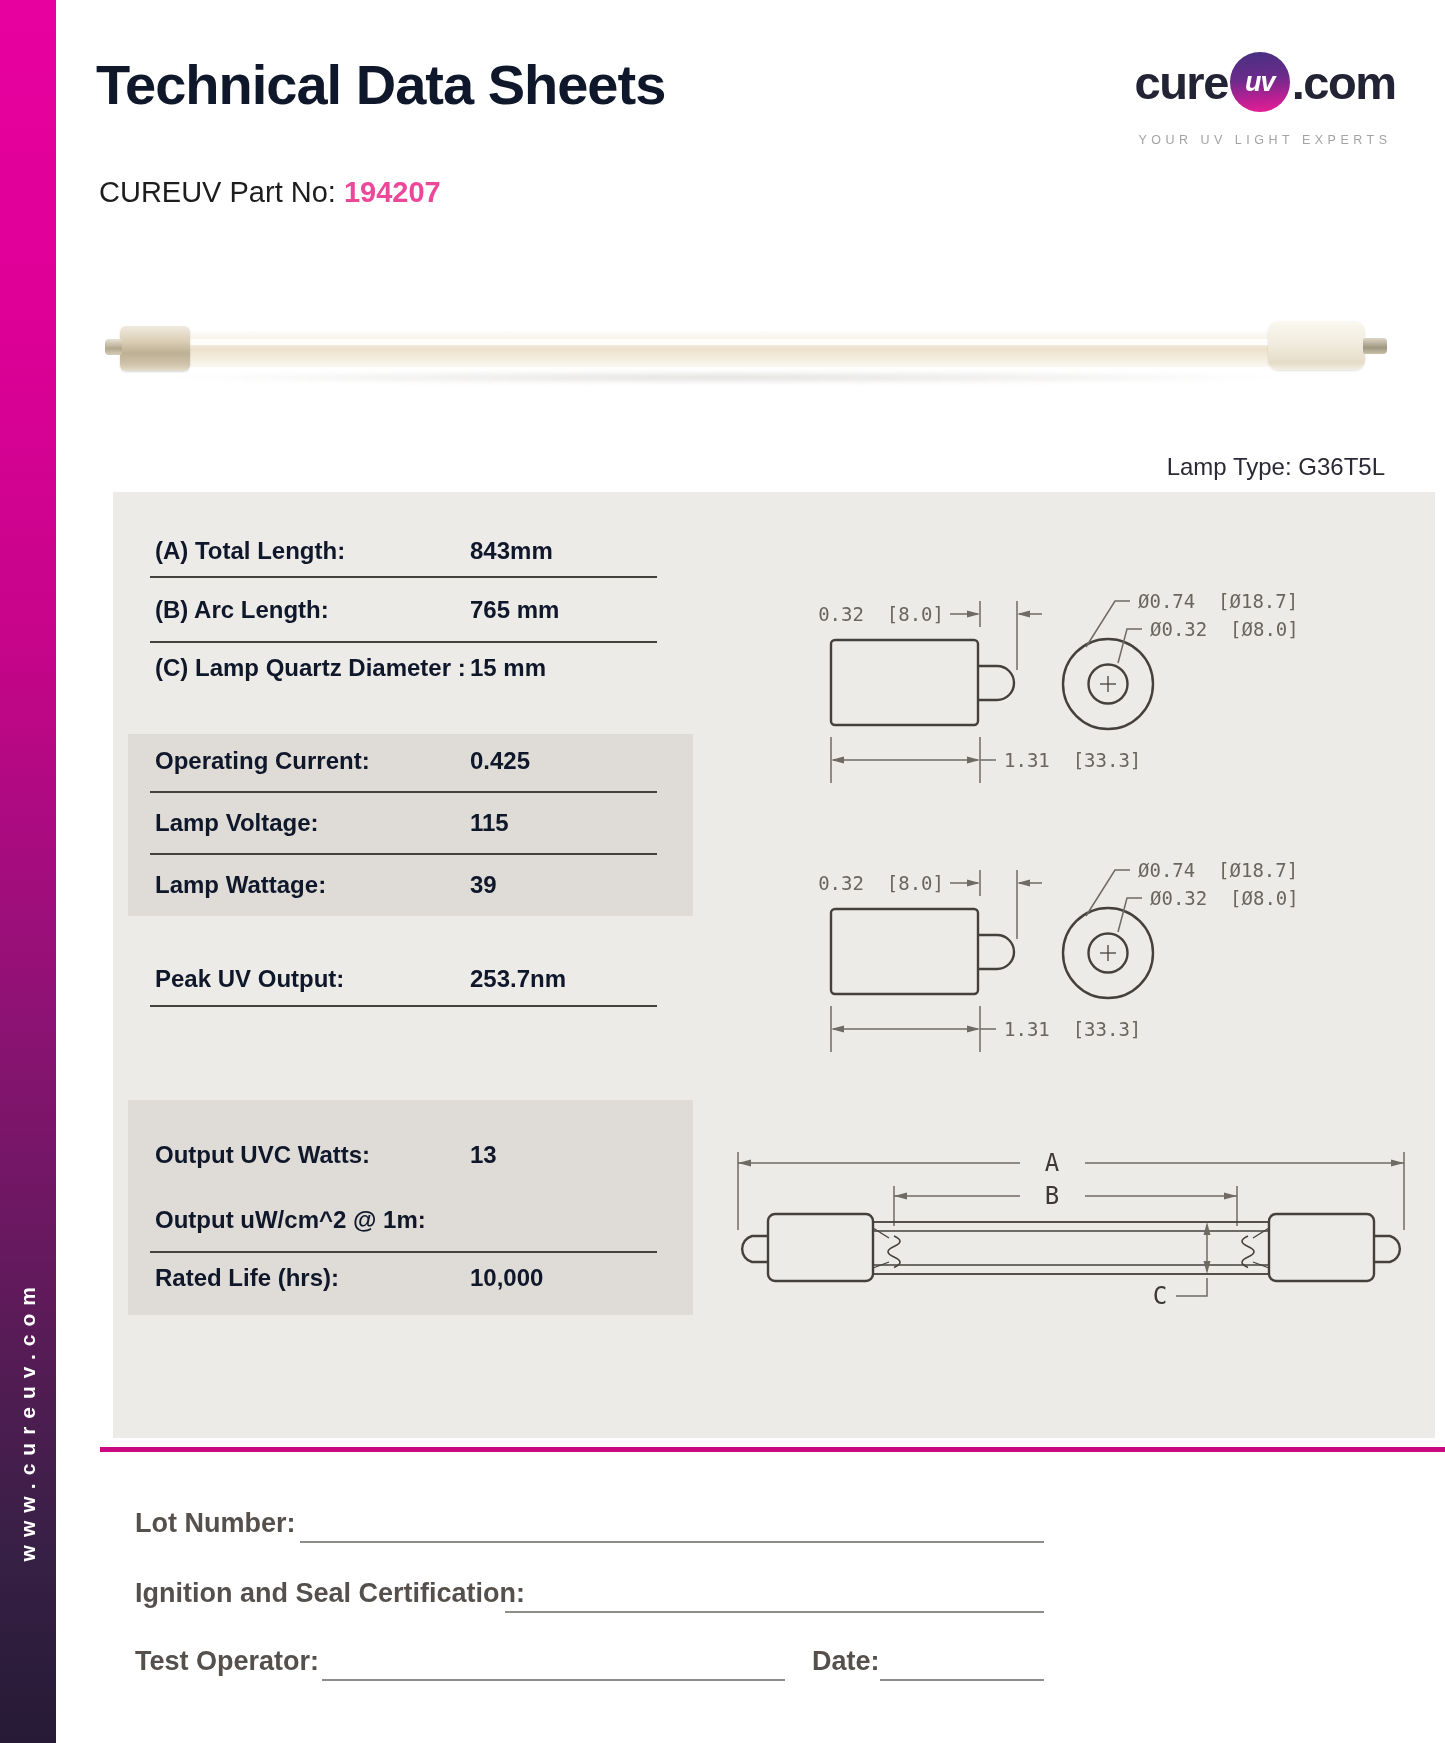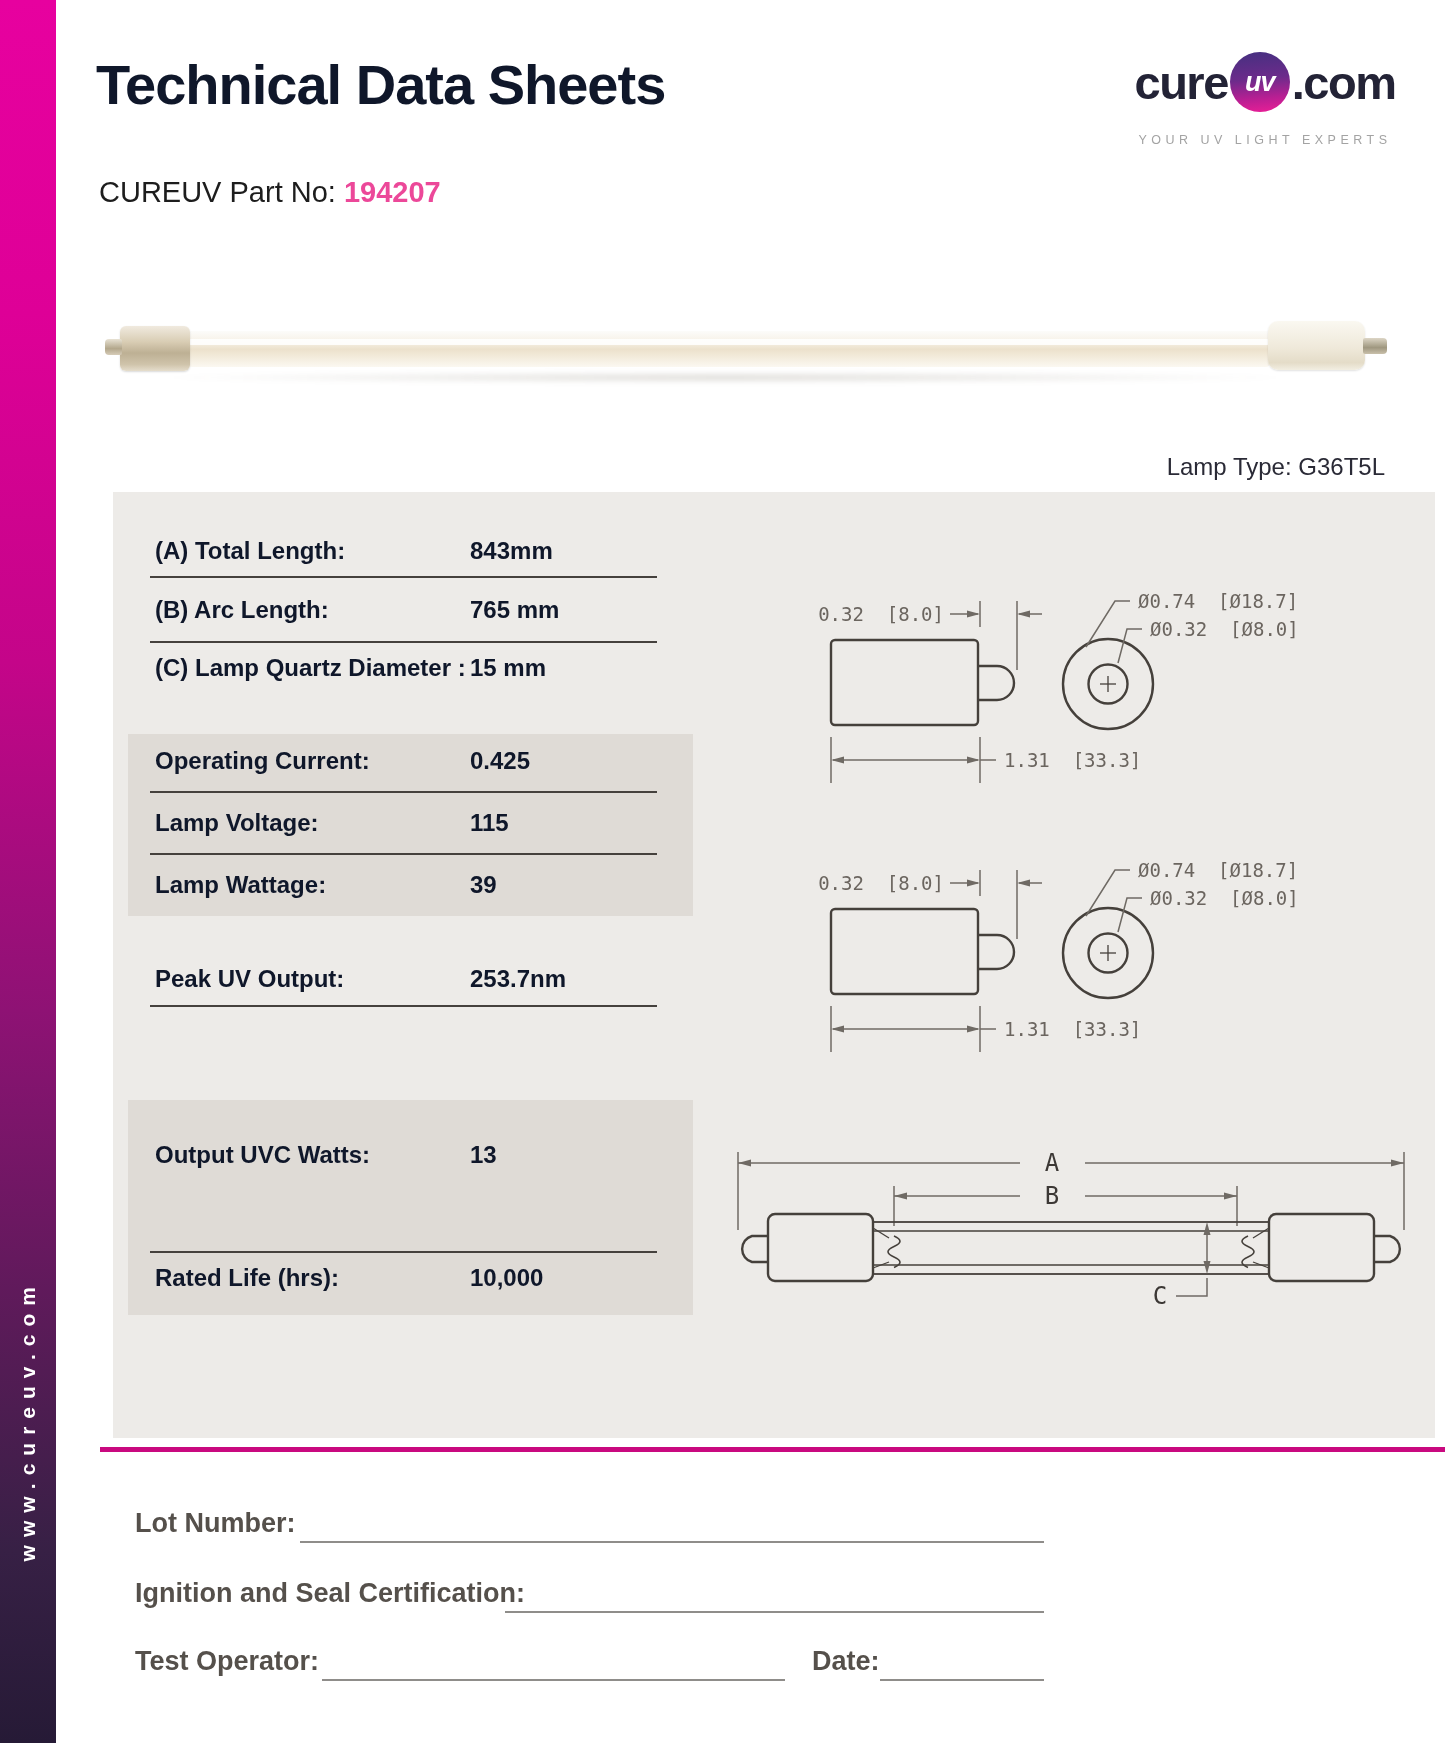--- a/index.html
+++ b/index.html
@@ -202,20 +202,24 @@
     <span class="spec-value">253.7nm</span>
   </div>
   <div class="row-divider" style="top:1005px"></div>
 
 
   <div class="spec-row" style="top:1141px">
     <span class="spec-label">Output UVC Watts:</span>
     <span class="spec-value">13</span>
   </div>
 
+  <div class="spec-row" style="top:1206px">
+    <span class="spec-label">Output uW/cm^2 @ 1m:</span>
+    <span class="spec-value"></span>
+  </div>
   <div class="row-divider" style="top:1251px"></div>
 
   <div class="spec-row" style="top:1264px">
     <span class="spec-label">Rated Life (hrs):</span>
     <span class="spec-value">10,000</span>
   </div>
 
   <svg class="drawings" width="745" height="770" viewBox="700 560 745 770">
 
     <g>

